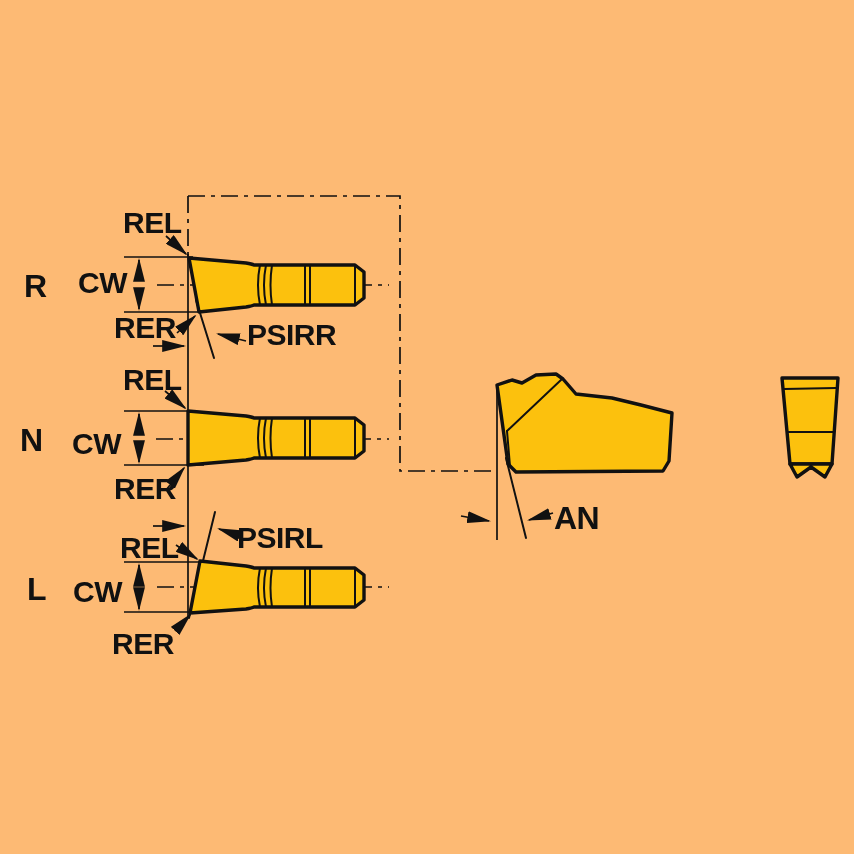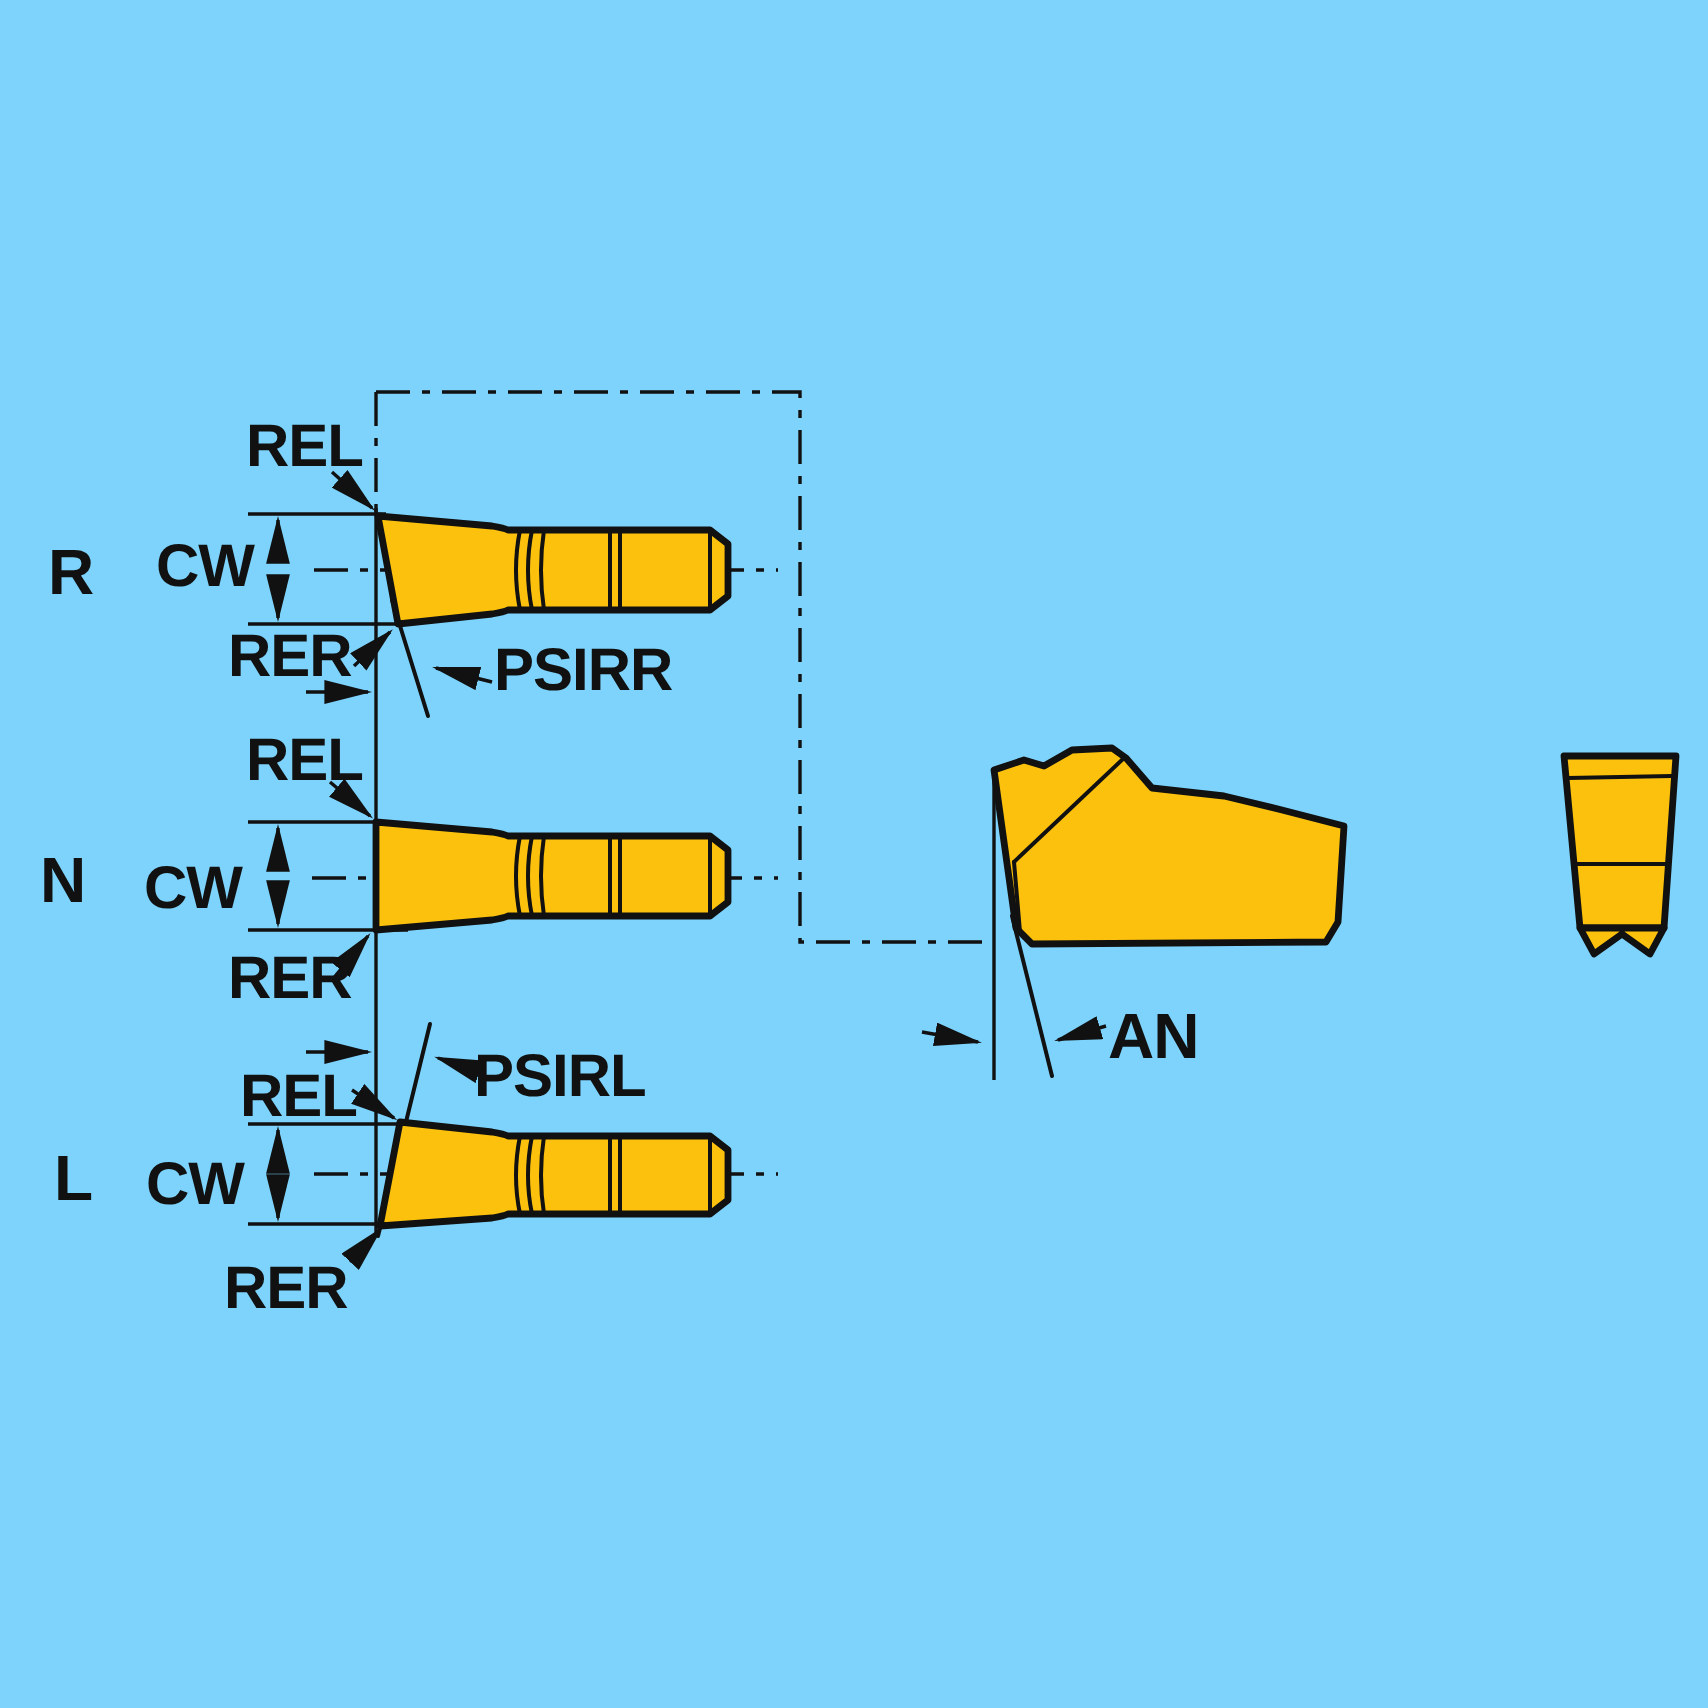--- a/index.html
+++ b/index.html
@@ -1,16 +1,16 @@
 <!DOCTYPE html>
 <html><head>
 <meta charset="utf-8">
 <style>
   html,body{margin:0;padding:0;background:#ffffff;}
-  .stage{width:854px;height:854px;background:#7dd3fc;position:relative;overflow:hidden;}
+  .stage{width:854px;height:854px;background:#fdba74;position:relative;overflow:hidden;}
   svg{display:block;}
   .lbl{
     font-family:"Liberation Sans", sans-serif;
     font-weight:bold;
     font-size:30px;
     fill:#111111;
     letter-spacing:-0.5px;
   }
   .lbl-big{font-size:32px;}
   .outline{stroke:#111111;stroke-width:3.4;stroke-linejoin:round;}

